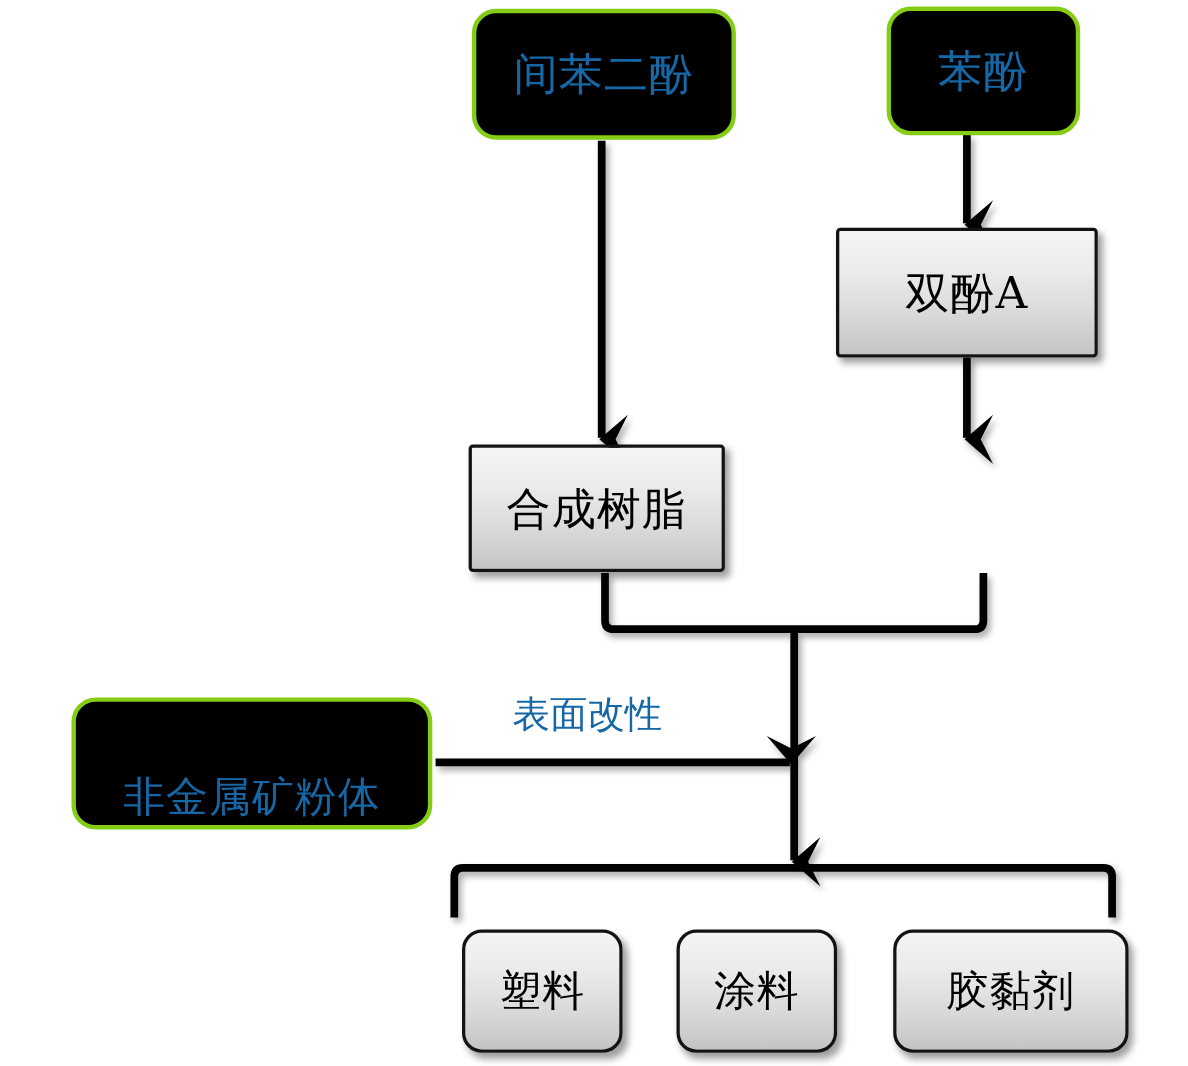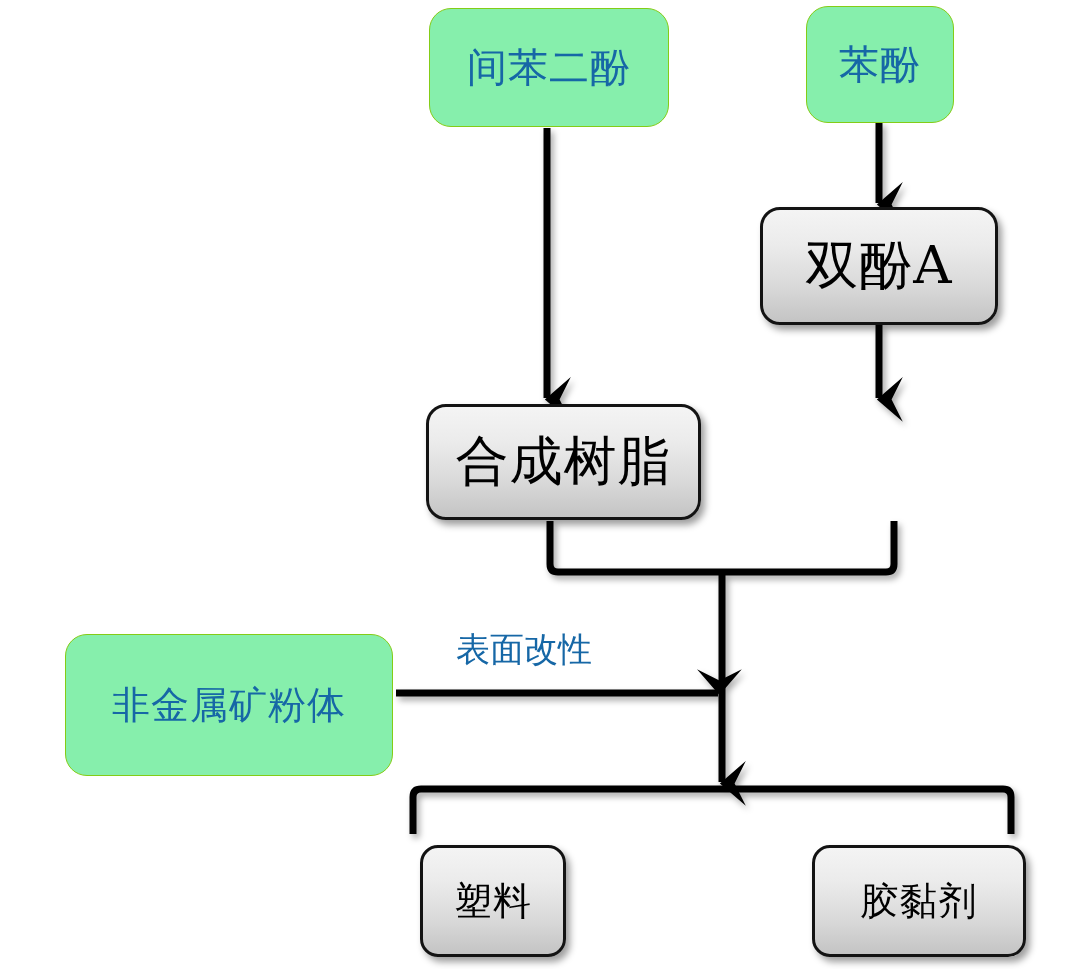--- a/index.html
+++ b/index.html
@@ -25,34 +25,34 @@
     position: absolute;
     box-sizing: border-box;
     display: flex;
     align-items: center;
     justify-content: center;
     text-align: center;
     white-space: nowrap;
   }
   
   .node-blue {
-    background: #86efac;
-    border: 1px solid #84cc16;
+    background: #000000;
+    border: 4px solid #84cc16;
     border-radius: 22px;
     color: #1667a6;
     font-size: 40px;
     letter-spacing: 1px;
   }
   
   .node-gray {
     background: linear-gradient(to bottom, #f4f4f4 0%, #ebebeb 32%, #d9d9d9 68%, #c4c4c4 100%);
     border: 3px solid #131313;
-    border-radius: 20px;
+    border-radius: 4px;
     color: #000000;
-    font-size: 53px;
+    font-size: 40px;
     box-shadow: 4px 5px 7px rgba(0,0,0,0.38);
     letter-spacing: 1px;
   }
   .node-gray.small {
     font-size: 38px;
     border-radius: 18px;
   }
   .edge-label {
     position: absolute;
     color: #1667a6;
@@ -98,41 +98,44 @@
       <line x1="396" y1="693" x2="718" y2="693" stroke="#000000" stroke-width="7" marker-end="url(#arrowhead)"></line>
 
       <path d="M 413 834 L 413 797 Q 413 789 421 789 L 1003 789 Q 1011 789 1011 797 L 1011 834" fill="none" stroke="#000000" stroke-width="7" stroke-linecap="butt" stroke-linejoin="round"></path>
     </g>
   </svg>
 
   <div class="node node-blue" style="left:429px; top:8px; width:240px; height:119px;">
     <span>间苯二酚</span>
   </div>
 
-  <div class="node node-blue" style="left:806px; top:6px; width:148px; height:117px;">
+  <div class="node node-blue" style="left:806px; top:6px; width:176px; height:117px;">
     <span>苯酚</span>
   </div>
 
-  <div class="node node-blue" style="left:65px; top:634px; width:328px; height:142px; font-size:38px;">
+  <div class="node node-blue" style="left:65px; top:634px; width:328px; height:120px; font-size:38px;align-items:flex-end;">
     <span>非金属矿粉体</span>
   </div>
 
   <div class="node node-gray" style="left:760px; top:207px; width:238px; height:118px;">
     <span>双酚A</span>
   </div>
 
-  <div class="node node-gray" style="left:426px; top:404px; width:275px; height:116px;">
+  <div class="node node-gray" style="left:426px; top:404px; width:233px; height:116px;">
     <span>合成树脂</span>
   </div>
 
 
   <div class="node node-gray small" style="left:420px; top:845px; width:146px; height:112px;justify-content:center;">
     <span>塑料</span>
   </div>
 
+  <div class="node node-gray small" style="left:615px; top:845px; width:146px; height:112px;">
+    <span>涂料</span>
+  </div>
 
   <div class="node node-gray small" style="left:812px; top:845px; width:214px; height:112px;">
     <span>胶黏剂</span>
   </div>
 
-  <div class="edge-label" style="left:456px; top:627px;">表面改性</div>
+  <div class="edge-label" style="left:466px; top:627px;">表面改性</div>
 
 </div>
 
 </body></html>

